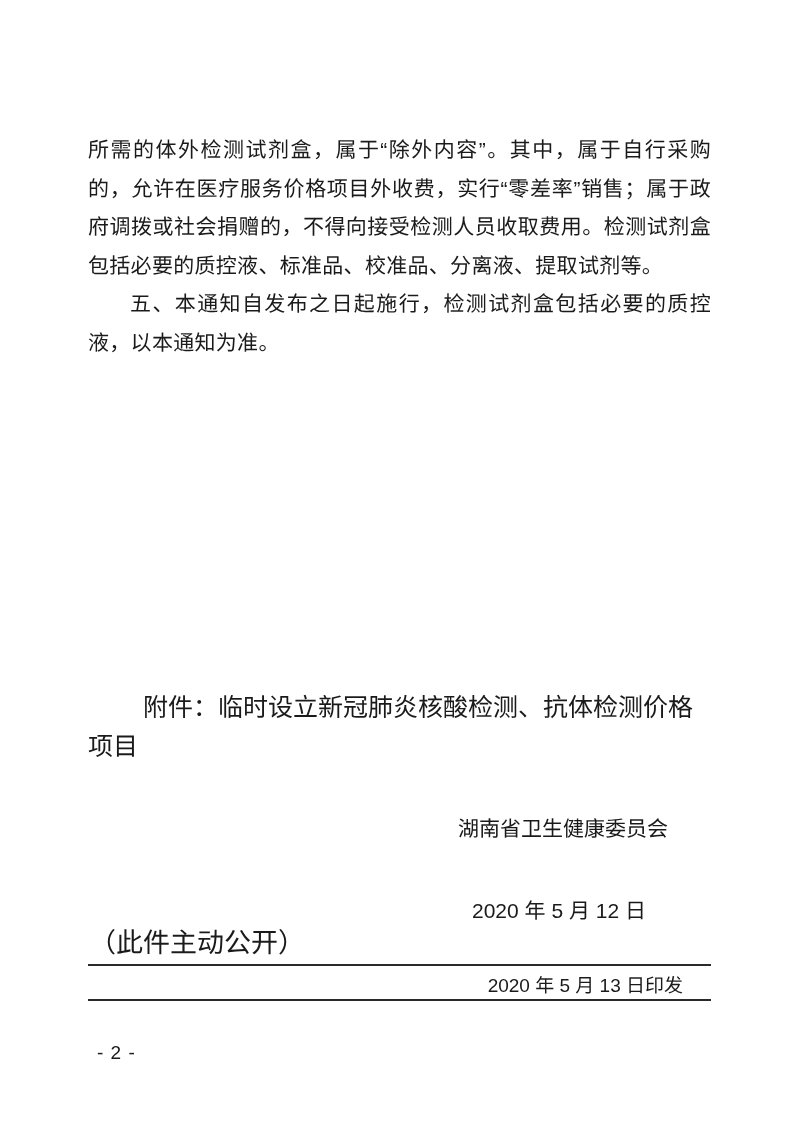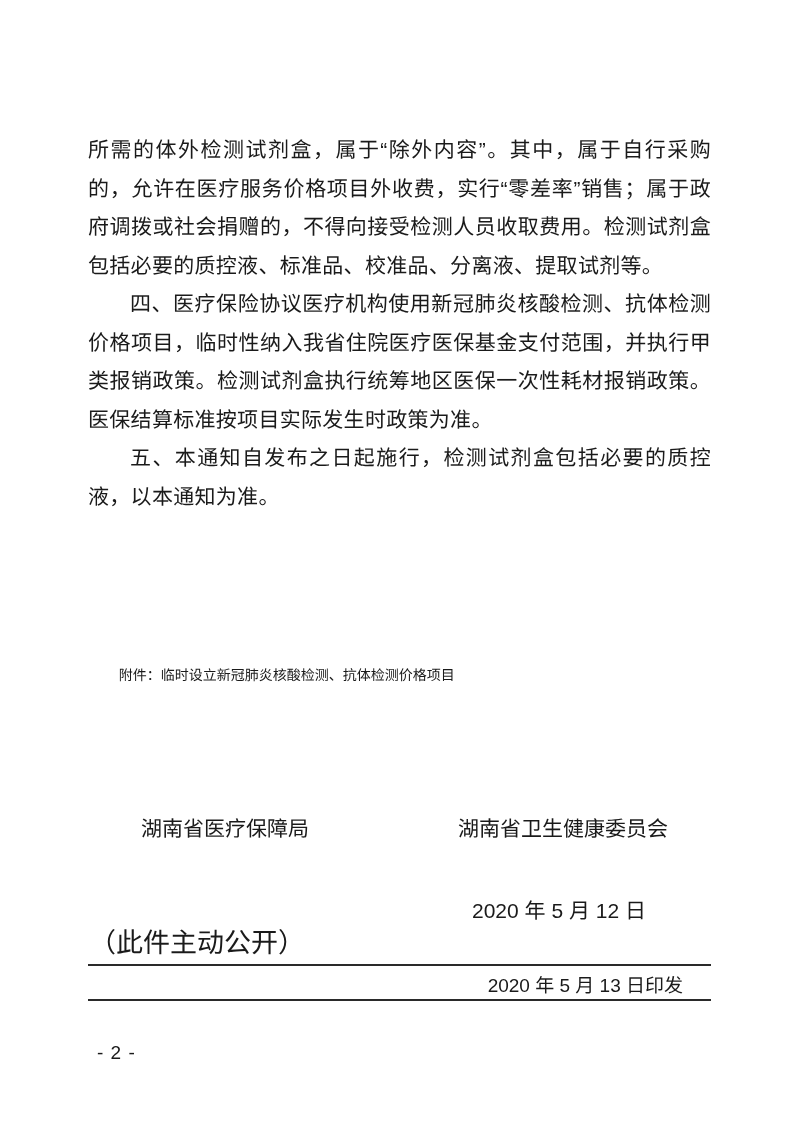--- a/index.html
+++ b/index.html
@@ -24,23 +24,23 @@
     font-size: 21px;
     line-height: 38.5px;
     text-align: justify;
     text-justify: inter-ideograph;
     letter-spacing: 0.3px;
   }
   .para.indent { text-indent: 2em; }
   .attachment {
     position: absolute;
     left: 88px;
-    top: 656px;
+    top: 688px;
     width: 623px;
-    font-size: 14px;
+    font-size: 25px;
     line-height: 38.5px;
     text-indent: 2.2em;
   }
   .sig {
     position: absolute;
     font-size: 21px;
     line-height: 28px;
     white-space: nowrap;
   }
   .sig-left  { left: 141px; top: 815px; }
@@ -88,27 +88,25 @@
     letter-spacing: 1px;
   }
 </style>
 </head>
 <body>
 
 <div class="page">
 
   <div class="body-text">
     <p class="para">所需的体外检测试剂盒，属于“除外内容”。其中，属于自行采购的，允许在医疗服务价格项目外收费，实行“零差率”销售；属于政府调拨或社会捐赠的，不得向接受检测人员收取费用。检测试剂盒包括必要的质控液、标准品、校准品、分离液、提取试剂等。</p>
-    <p class="para indent">四、医疗保险协议医疗机构使用新冠肺炎核酸检测、抗体检测价格项目，临时性纳入我省住院医疗医保基金支付范围，并执行甲类报销政策。检测试剂盒执行统筹地区医保一次性耗材报销政策。医保结算标准按项目实际发生时政策为准。</p>
     <p class="para indent">五、本通知自发布之日起施行，检测试剂盒包括必要的质控液，以本通知为准。</p>
   </div>
 
   <div class="attachment">附件：临时设立新冠肺炎核酸检测、抗体检测价格项目</div>
 
-  <div class="sig sig-left">湖南省医疗保障局</div>
 
   <div class="sig sig-right">湖南省卫生健康委员会</div>
 
   <div class="sig sig-date">2020 年 5 月 12 日</div>
 
   <div class="disclosure">（此件主动公开）</div>
 
   <div class="rule rule-top"></div>
 
 

